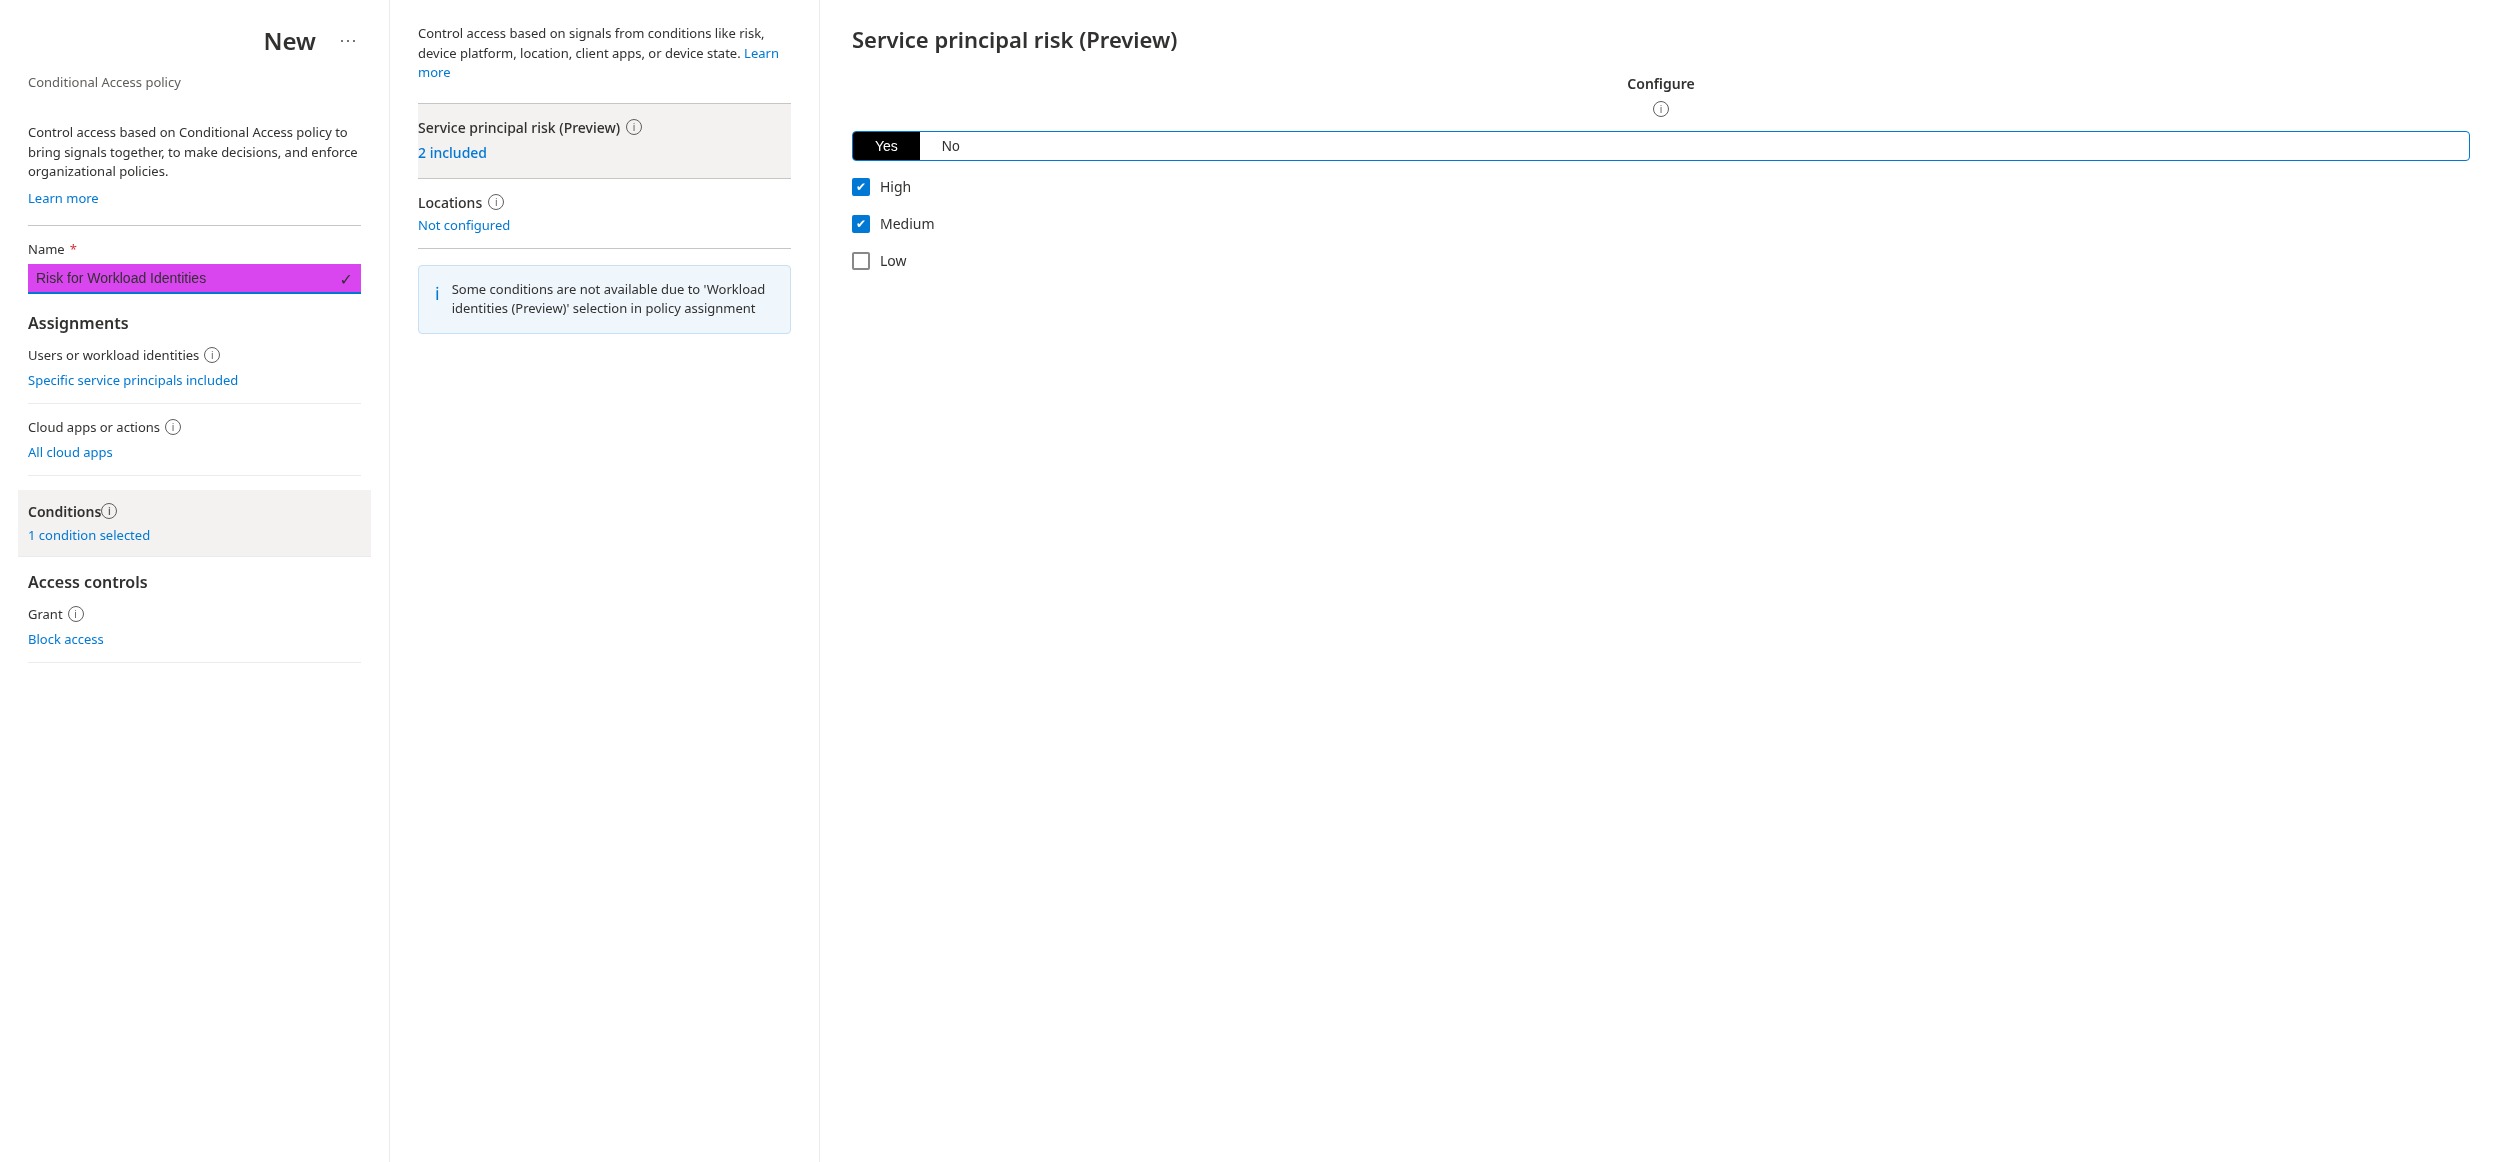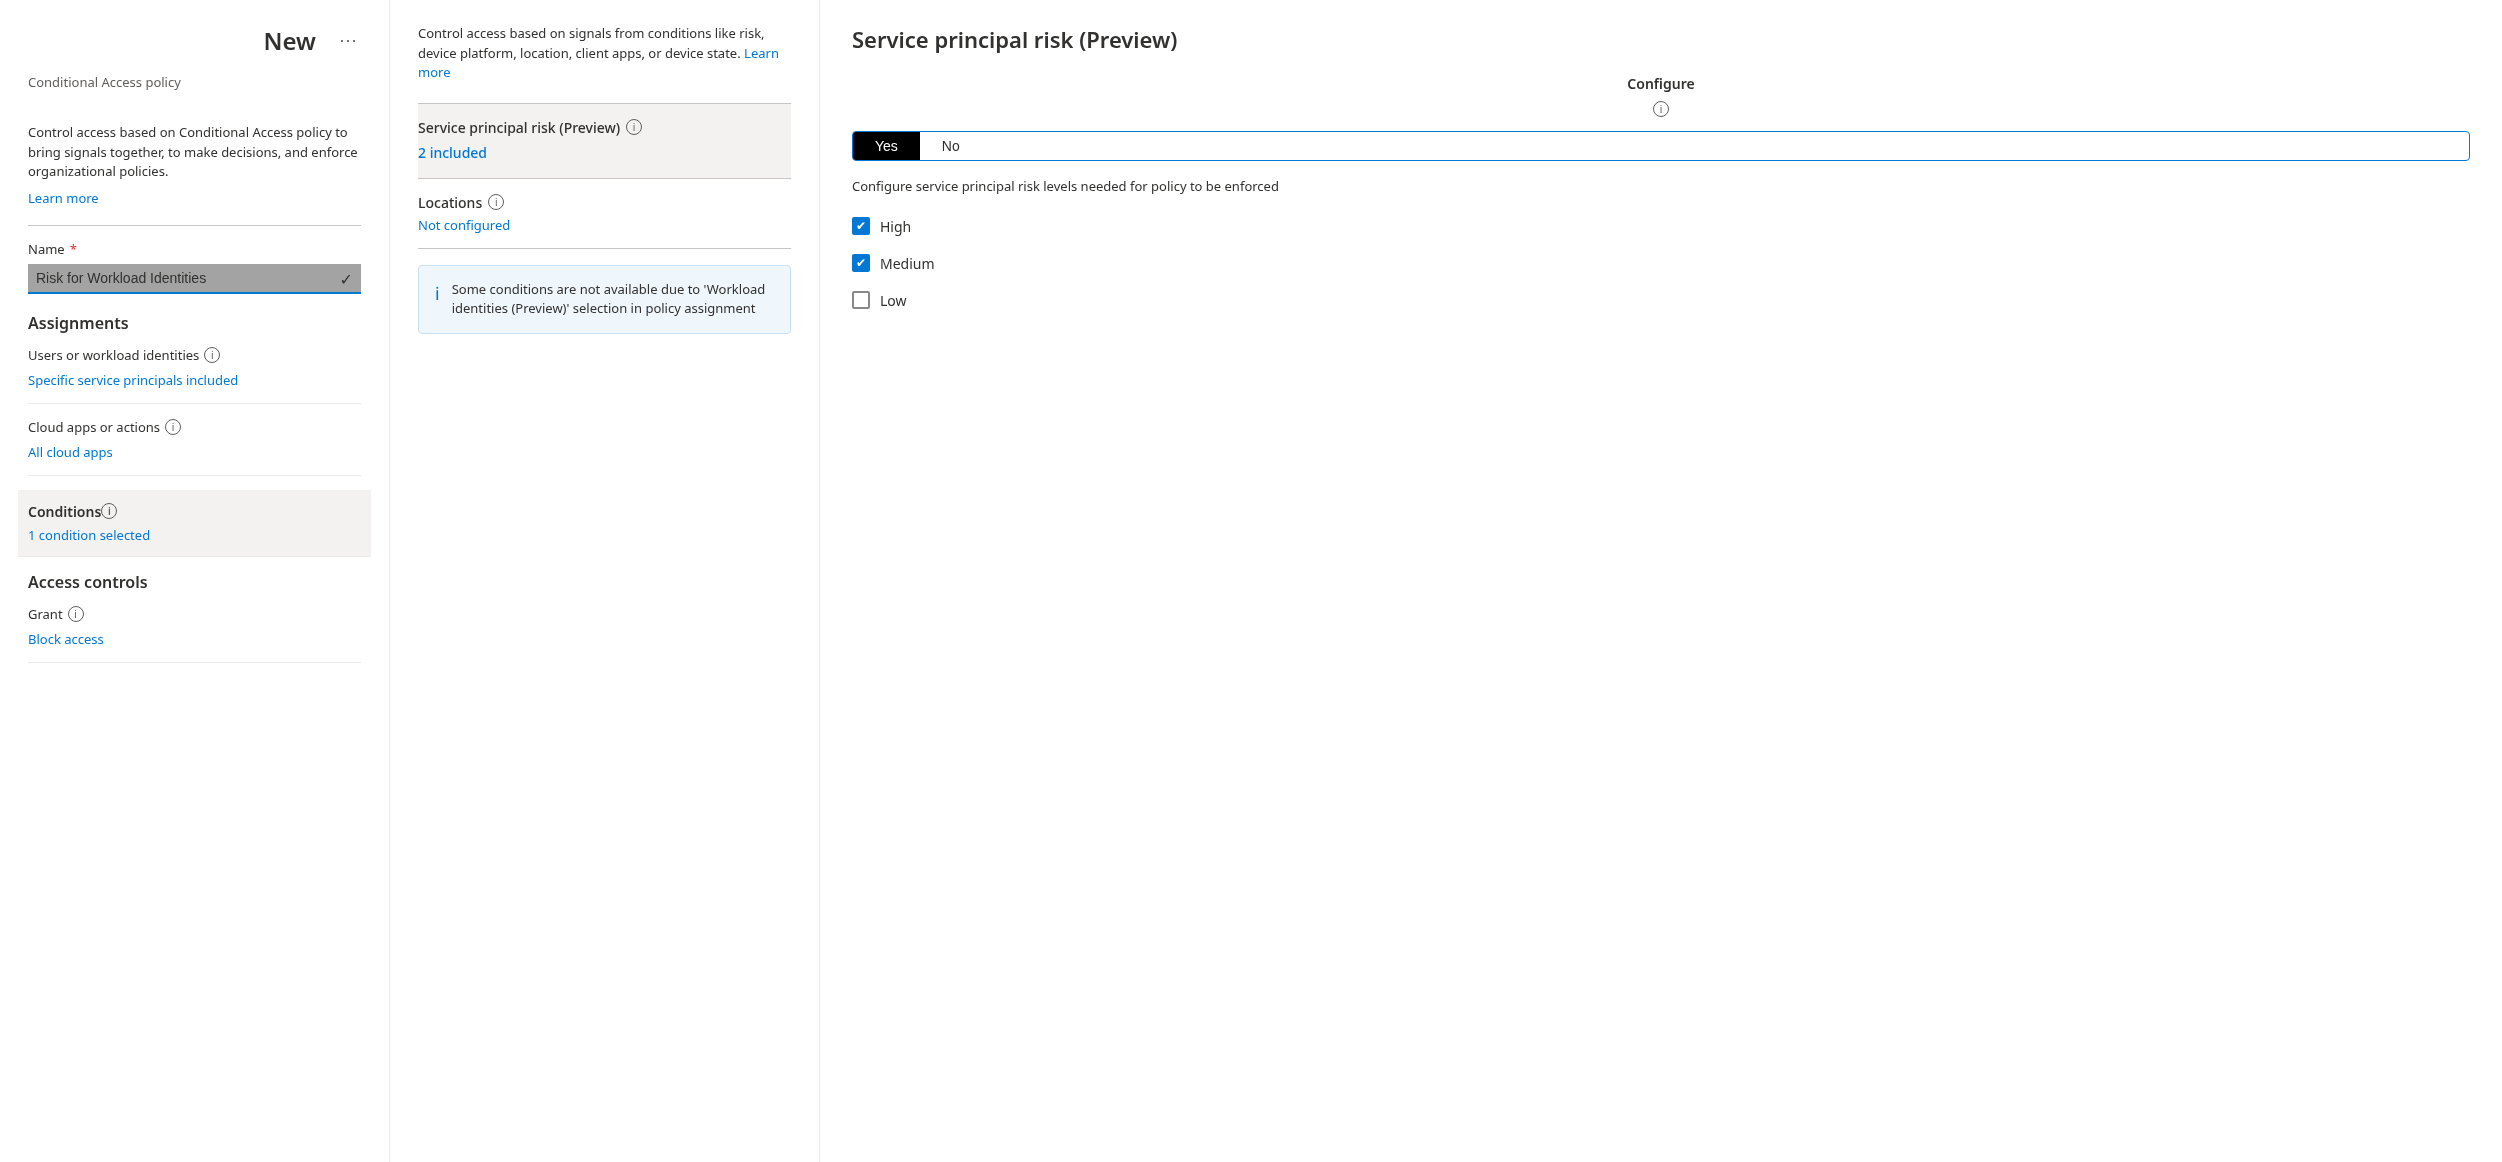--- a/index.html
+++ b/index.html
@@ -95,21 +95,21 @@
       margin-bottom: 18px;
     }
 
     .name-input {
       width: 100%;
       border: none;
       border-bottom: 2px solid #0078d4;
       padding: 6px 32px 6px 8px;
       font-size: 14px;
       color: #323130;
-      background: #a3a3a3;
+      background: #d946ef;
       outline: none;
     }
 
     .name-input-check {
       position: absolute;
       right: 8px;
       top: 50%;
       transform: translateY(-50%);
       color: #323130;
       font-size: 16px;
@@ -474,21 +474,20 @@
     <div class="configure-row">
       <span class="configure-label">Configure</span>
       <span class="info-icon">i</span>
     </div>
 
     <div class="toggle-group" style="margin-bottom: 16px;">
       <button class="toggle-btn toggle-btn-active">Yes</button>
       <button class="toggle-btn toggle-btn-inactive">No</button>
     </div>
 
-    <p class="configure-description">Configure service principal risk levels needed for policy to be enforced</p>
 
     <div id="checkboxes-container">
         <div class="checkbox-row">
           <div class="checkbox-custom">
             <span class="checkbox-check-mark">✔</span>
           </div>
           <span class="checkbox-label">High</span>
         </div>
         <div class="checkbox-row">
           <div class="checkbox-custom">

